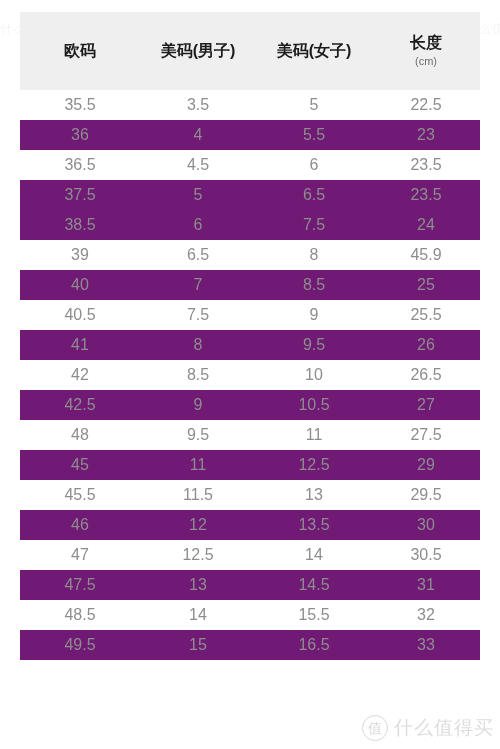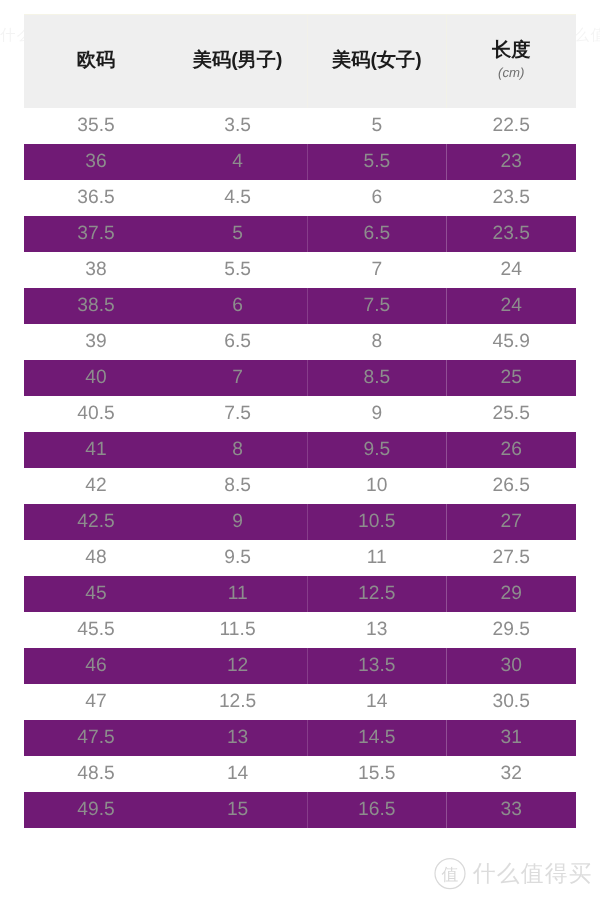--- a/index.html
+++ b/index.html
@@ -64,21 +64,20 @@
     vertical-align:middle;
     line-height:1.25;
   }
 
   thead th .hd-sub {
     display:block;
     font-size:11px;
     font-weight:normal;
     color:#6f6f6f;
     margin-top:2px;
-    font-style:italic;
   }
 
   tbody tr { height:30px; }
   tbody tr.odd  { background:#ffffff; }
   tbody tr.even { background:#701a75; }
 
   tbody td {
     font-size:16px;
     color:#8d8d8d;
     text-align:center;
@@ -166,26 +165,20 @@
             <td>4.5</td>
             <td>6</td>
             <td>23.5</td>
           </tr>
           <tr class="even">
             <td>37.5</td>
             <td>5</td>
             <td>6.5</td>
             <td>23.5</td>
           </tr>
-          <tr class="odd">
-            <td>38</td>
-            <td>5.5</td>
-            <td>7</td>
-            <td>24</td>
-          </tr>
           <tr class="even">
             <td>38.5</td>
             <td>6</td>
             <td>7.5</td>
             <td>24</td>
           </tr>
           <tr class="odd">
             <td>39</td>
             <td>6.5</td>
             <td>8</td>

